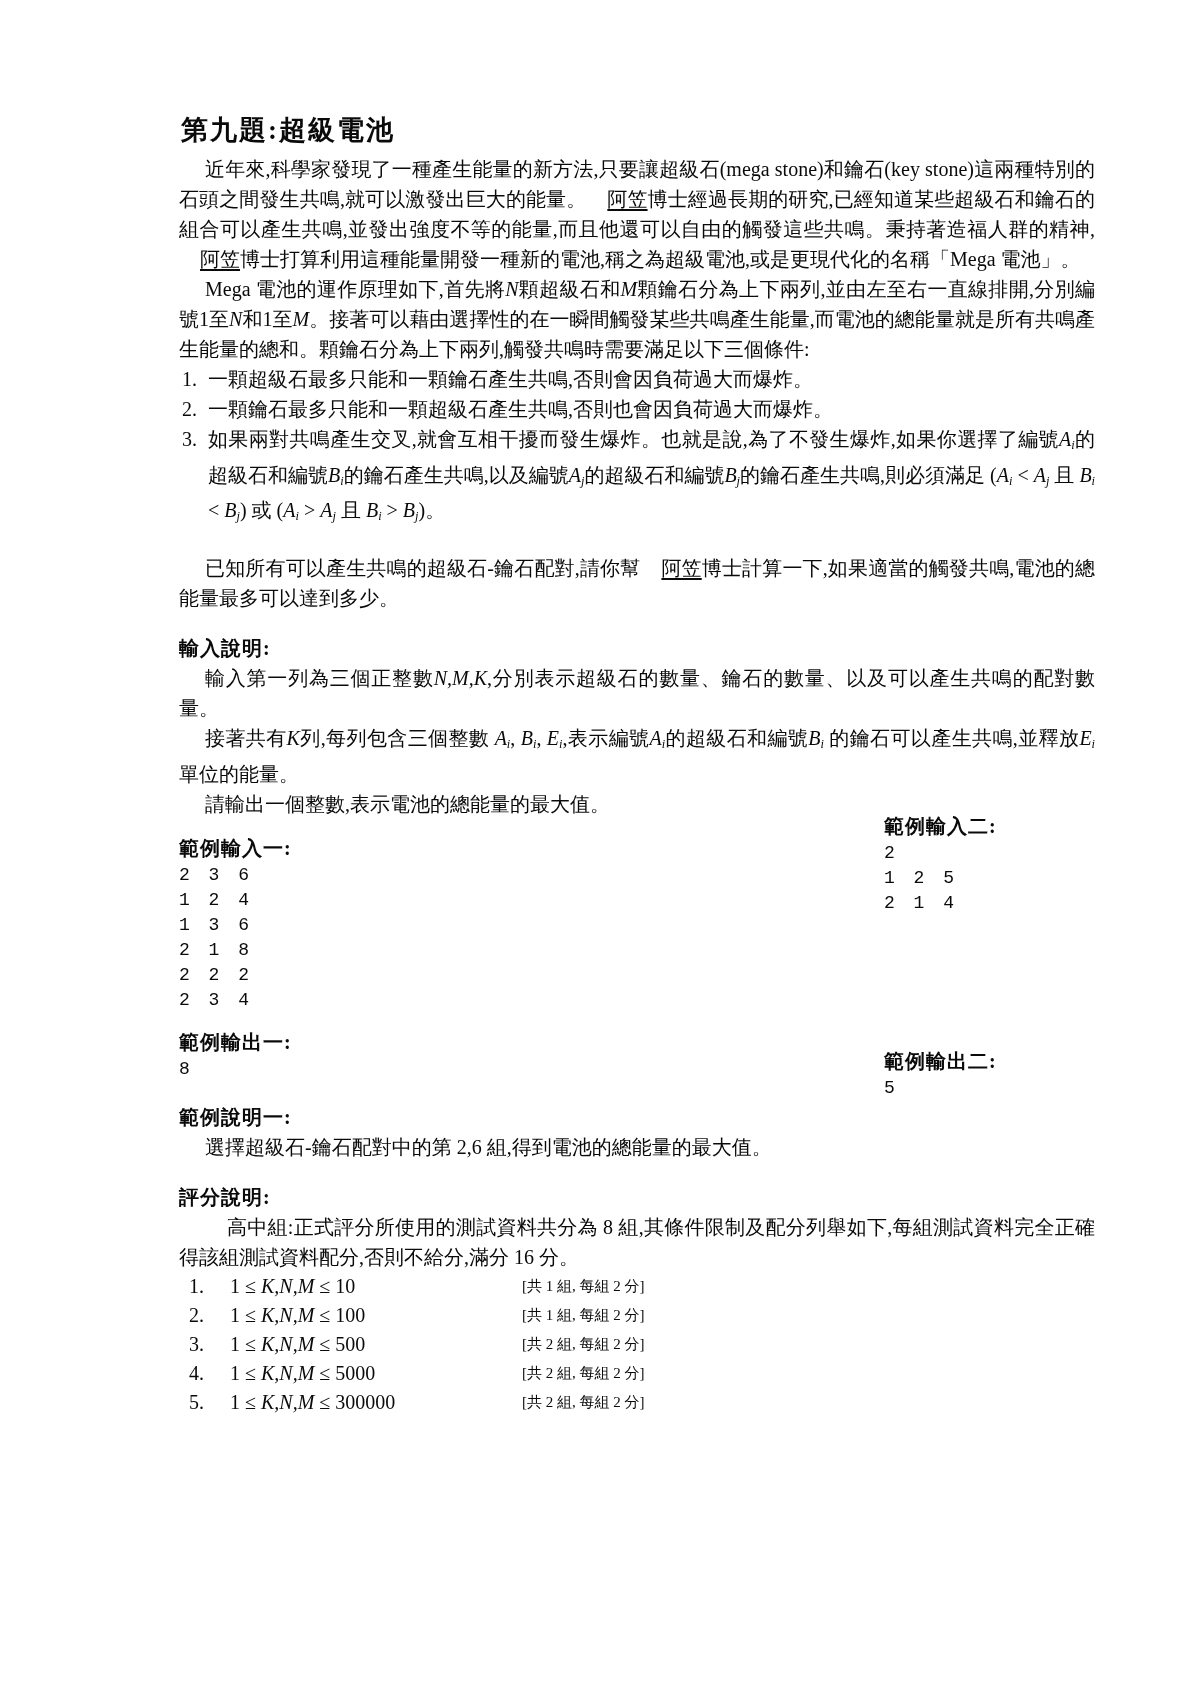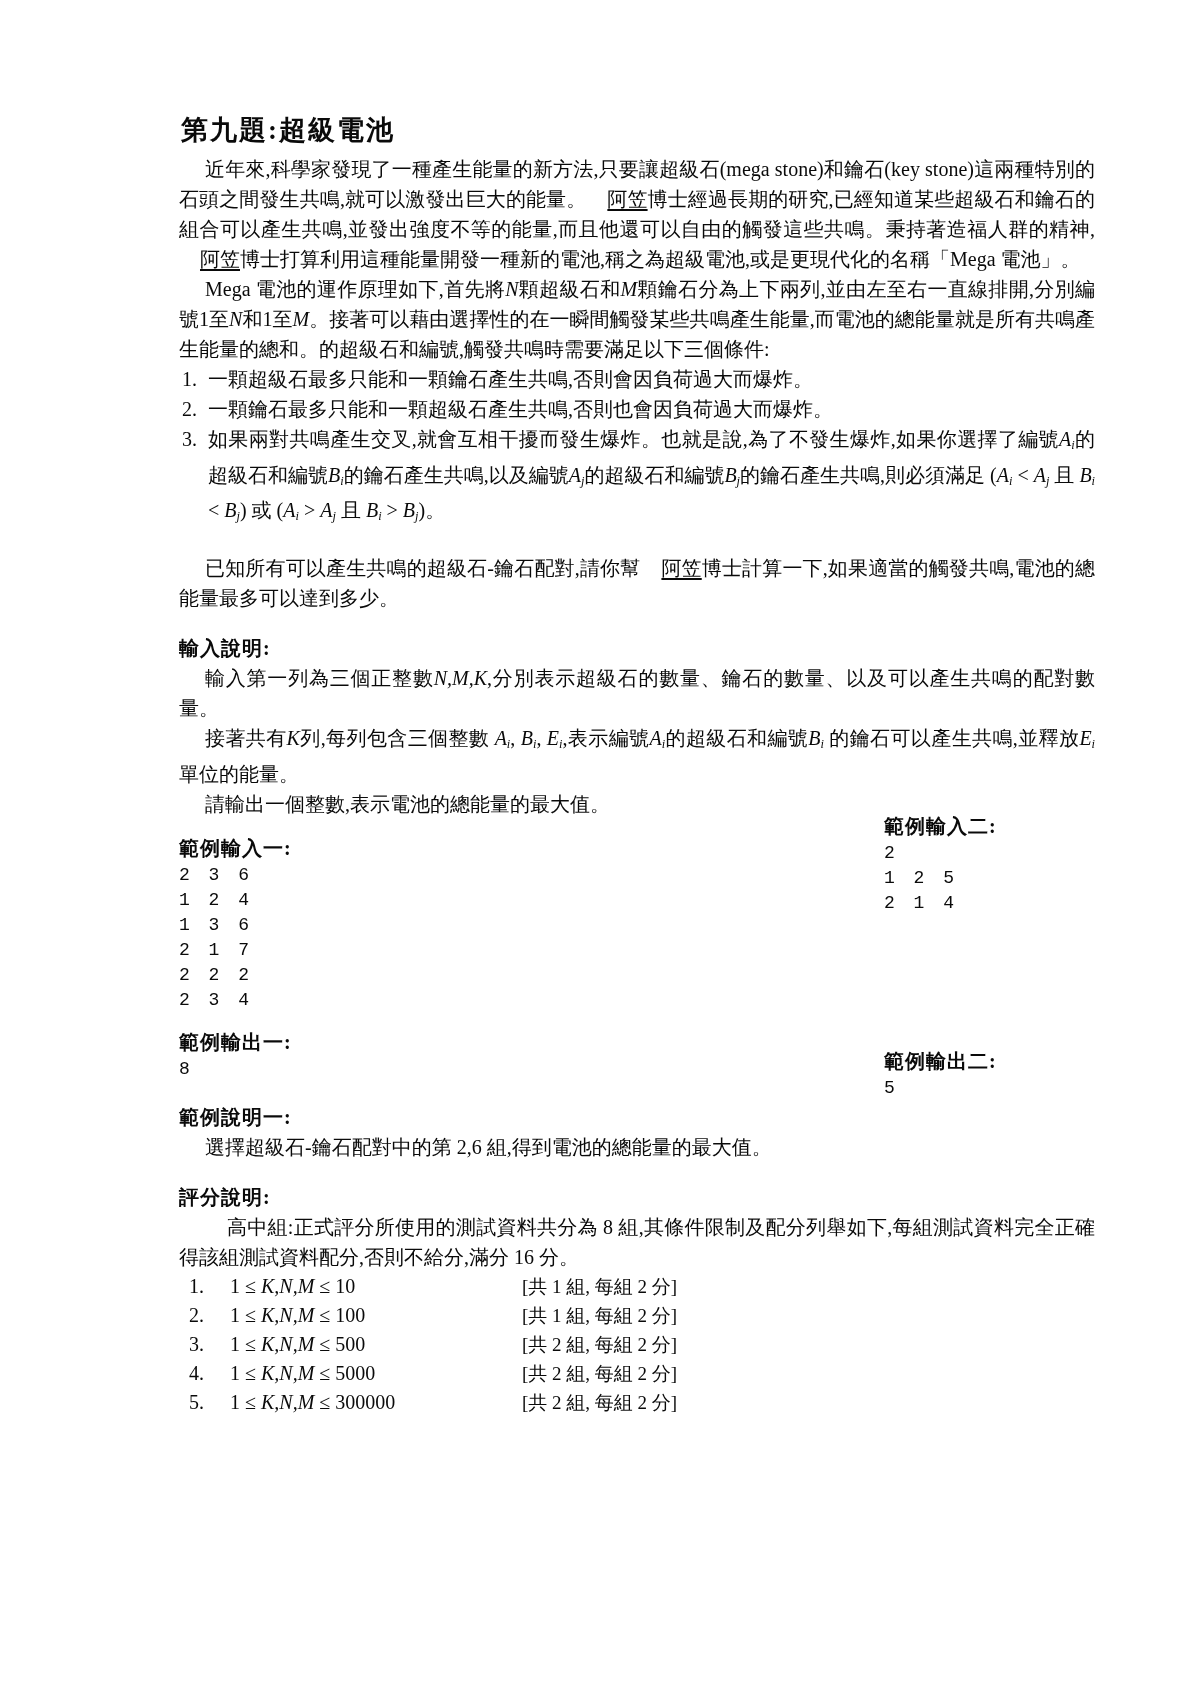--- a/index.html
+++ b/index.html
@@ -52,32 +52,32 @@
     text-align:left;
   }
   .out-hd-left{margin-top:14px;}
   .out-hd-right{margin-top:130px;}
 
   
   .score-table{margin-top:0;}
   .score-row{display:flex;line-height:29px;font-size:20px;text-align:left;}
   .score-num{flex:0 0 51px;padding-left:10px;box-sizing:border-box;}
   .score-constraint{flex:0 0 292px;}
-  .score-points{flex:1;font-size:19px;}
+  .score-points{flex:1;font-size:15px;}
 </style>
 </head>
 <body>
 
 <div class="page">
   <div class="content">
 
     <h1 class="doc-title">第九題:超級電池</h1>
 
     <p class="para indent"><span>近年來,科學家發現了一種產生能量的新方法,只要讓超級石(mega stone)和鑰石(key stone)這兩種特別的石頭之間發生共鳴,就可以激發出巨大的能量。</span><span class="run-u">阿笠</span><span>博士經過長期的研究,已經知道某些超級石和鑰石的組合可以產生共鳴,並發出強度不等的能量,而且他還可以自由的觸發這些共鳴。秉持著造福人群的精神,</span><span class="run-u">阿笠</span><span>博士打算利用這種能量開發一種新的電池,稱之為超級電池,或是更現代化的名稱「Mega 電池」。</span></p>
-    <p class="para indent"><span>Mega 電池的運作原理如下,首先將</span><span class="run-i">N</span><span>顆超級石和</span><span class="run-i">M</span><span>顆鑰石分為上下兩列,並由左至右一直線排開,分別編號1至</span><span class="run-i">N</span><span>和1至</span><span class="run-i">M</span><span>。接著可以藉由選擇性的在一瞬間觸發某些共鳴產生能量,而電池的總能量就是所有共鳴產生能量的總和。的超級石和編號,觸發共鳴時需要滿足以下三個條件:</span></p>
+    <p class="para indent"><span>Mega 電池的運作原理如下,首先將</span><span class="run-i">N</span><span>顆超級石和</span><span class="run-i">M</span><span>顆鑰石分為上下兩列,並由左至右一直線排開,分別編號1至</span><span class="run-i">N</span><span>和1至</span><span class="run-i">M</span><span>。接著可以藉由選擇性的在一瞬間觸發某些共鳴產生能量,而電池的總能量就是所有共鳴產生能量的總和。顆鑰石分為上下兩列,觸發共鳴時需要滿足以下三個條件:</span></p>
 
     <div class="cond">
       <span class="cond-num">1.</span>
       <span class="cond-body"><span>一顆超級石最多只能和一顆鑰石產生共鳴,否則會因負荷過大而爆炸。</span></span>
     </div>
     <div class="cond">
       <span class="cond-num">2.</span>
       <span class="cond-body"><span>一顆鑰石最多只能和一顆超級石產生共鳴,否則也會因負荷過大而爆炸。</span></span>
     </div>
     <div class="cond">
@@ -93,21 +93,21 @@
 
     <p class="para indent">請輸出一個整數,表示電池的總能量的最大值。</p>
 
     <div class="samples">
 
       <div class="sample-col-left">
         <h2 class="hd">範例輸入一:</h2>
         <div class="mono">2 3 6</div>
         <div class="mono">1 2 4</div>
         <div class="mono">1 3 6</div>
-        <div class="mono">2 1 7</div>
+        <div class="mono">2 1 8</div>
         <div class="mono">2 2 2</div>
         <div class="mono">2 3 4</div>
         <h2 class="hd out-hd-left">範例輸出一:</h2>
         <div class="mono">8</div>
       </div>
 
       <div class="sample-col-right">
         <h2 class="hd">範例輸入二:</h2>
         <div class="mono">2</div>
         <div class="mono">1 2 5</div>

